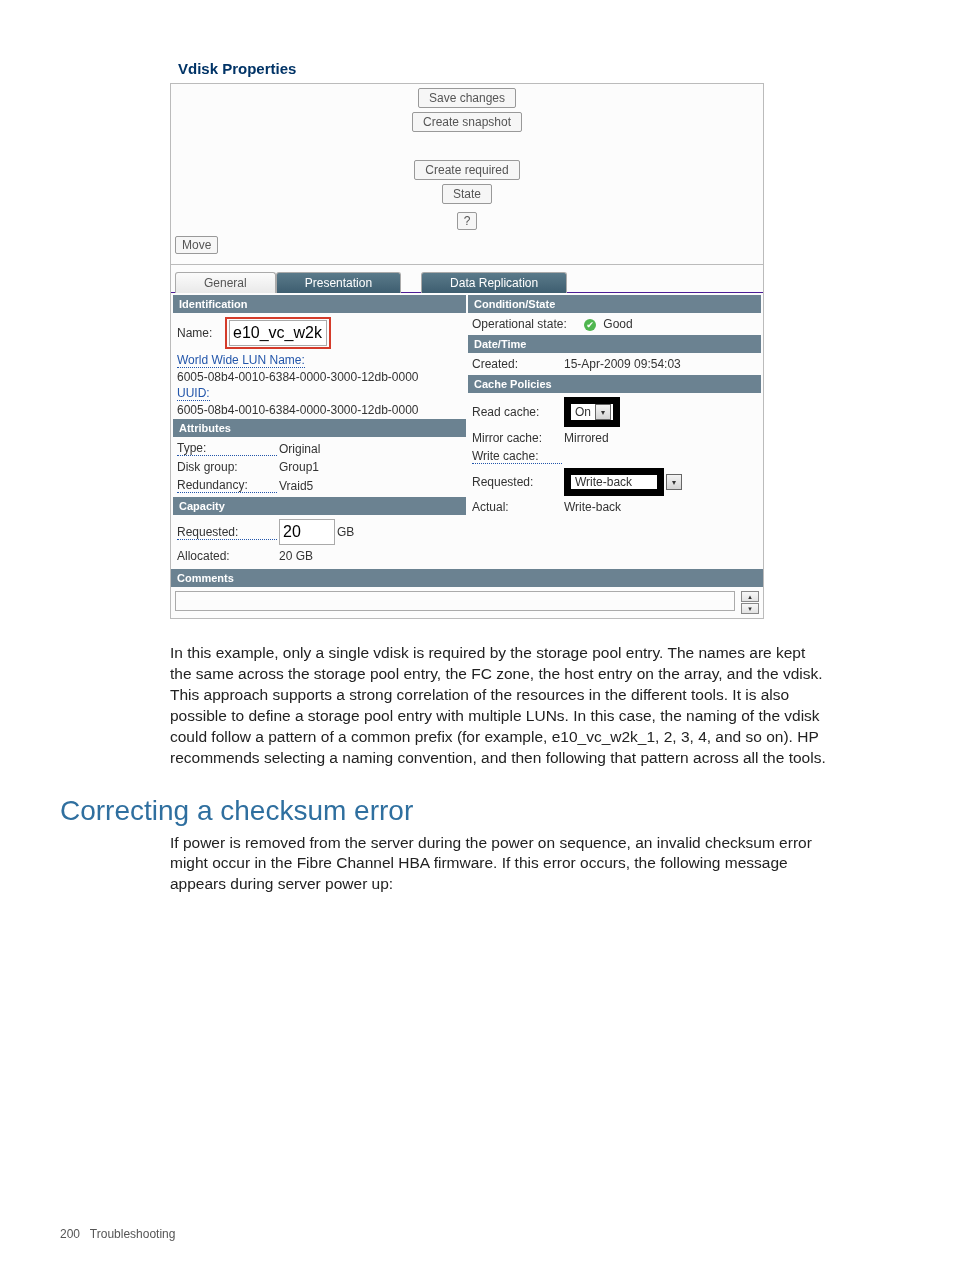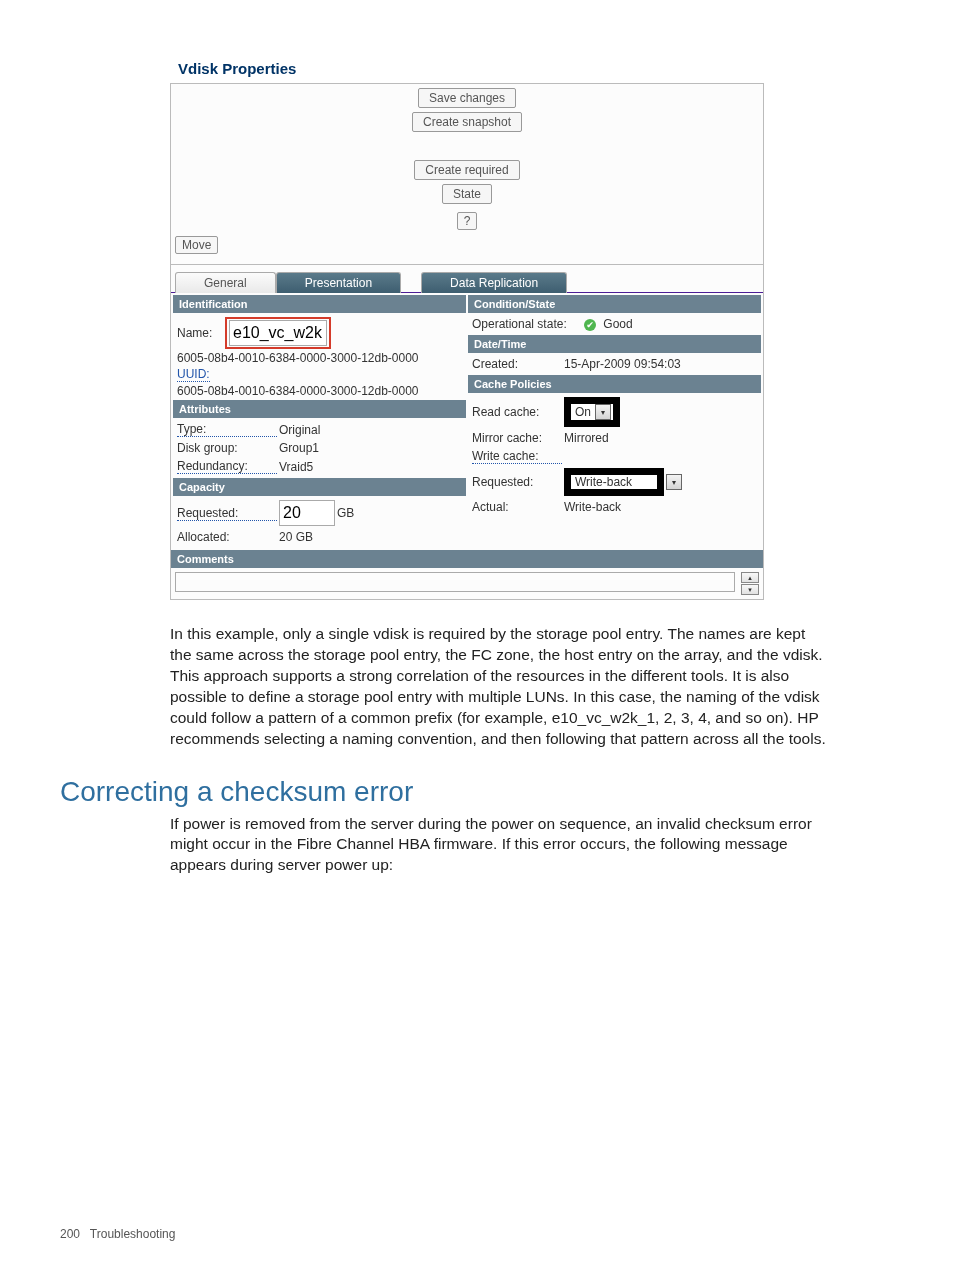--- a/index.html
+++ b/index.html
@@ -221,20 +221,23 @@
 
         <div class="col">
           <div class="section-hdr">Identification</div>
           <div class="section-body">
             <div class="kvrow">
               <span class="k" style="width:46px">Name:</span>
               <span class="name-highlight">
                 <input class="txt-input" style="width: 90px;" value="e10_vc_w2k1">
               </span>
             </div>
+            <div class="kvrow">
+                <span class="link-like">World Wide LUN Name:</span>
+              </div>
             <div class="mono">6005-08b4-0010-6384-0000-3000-12db-0000</div>
             <div class="kvrow">
                 <span class="link-like">UUID:</span>
               </div>
             <div class="mono">6005-08b4-0010-6384-0000-3000-12db-0000</div>
           </div>
 
           <div class="section-hdr">Attributes</div>
           <div class="section-body">
             <div class="kvrow">

